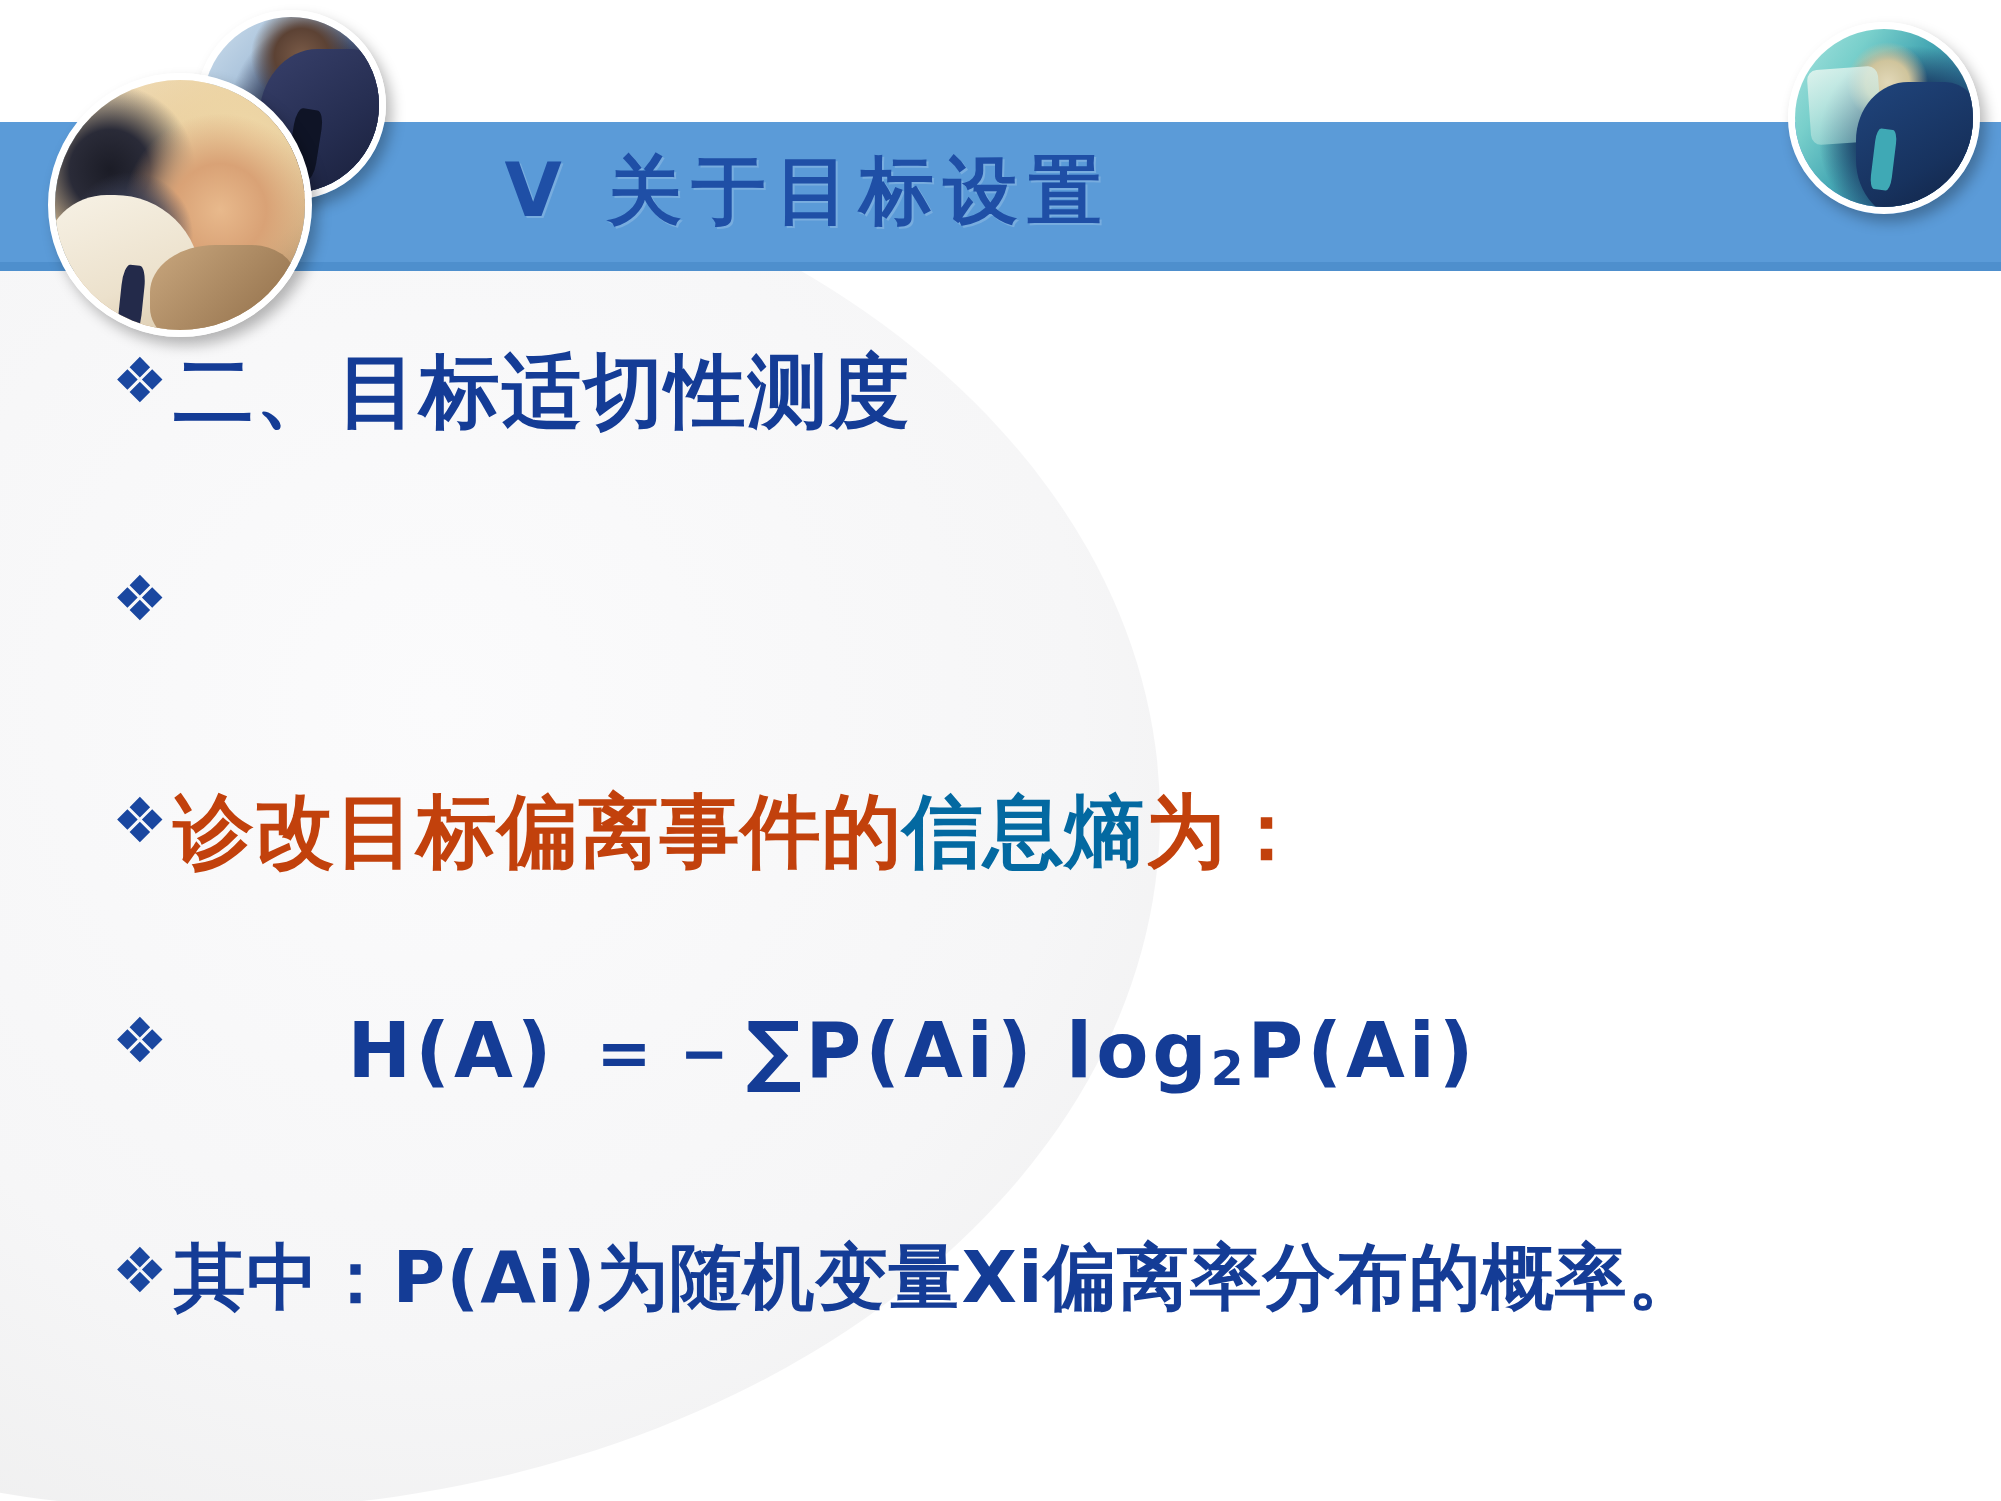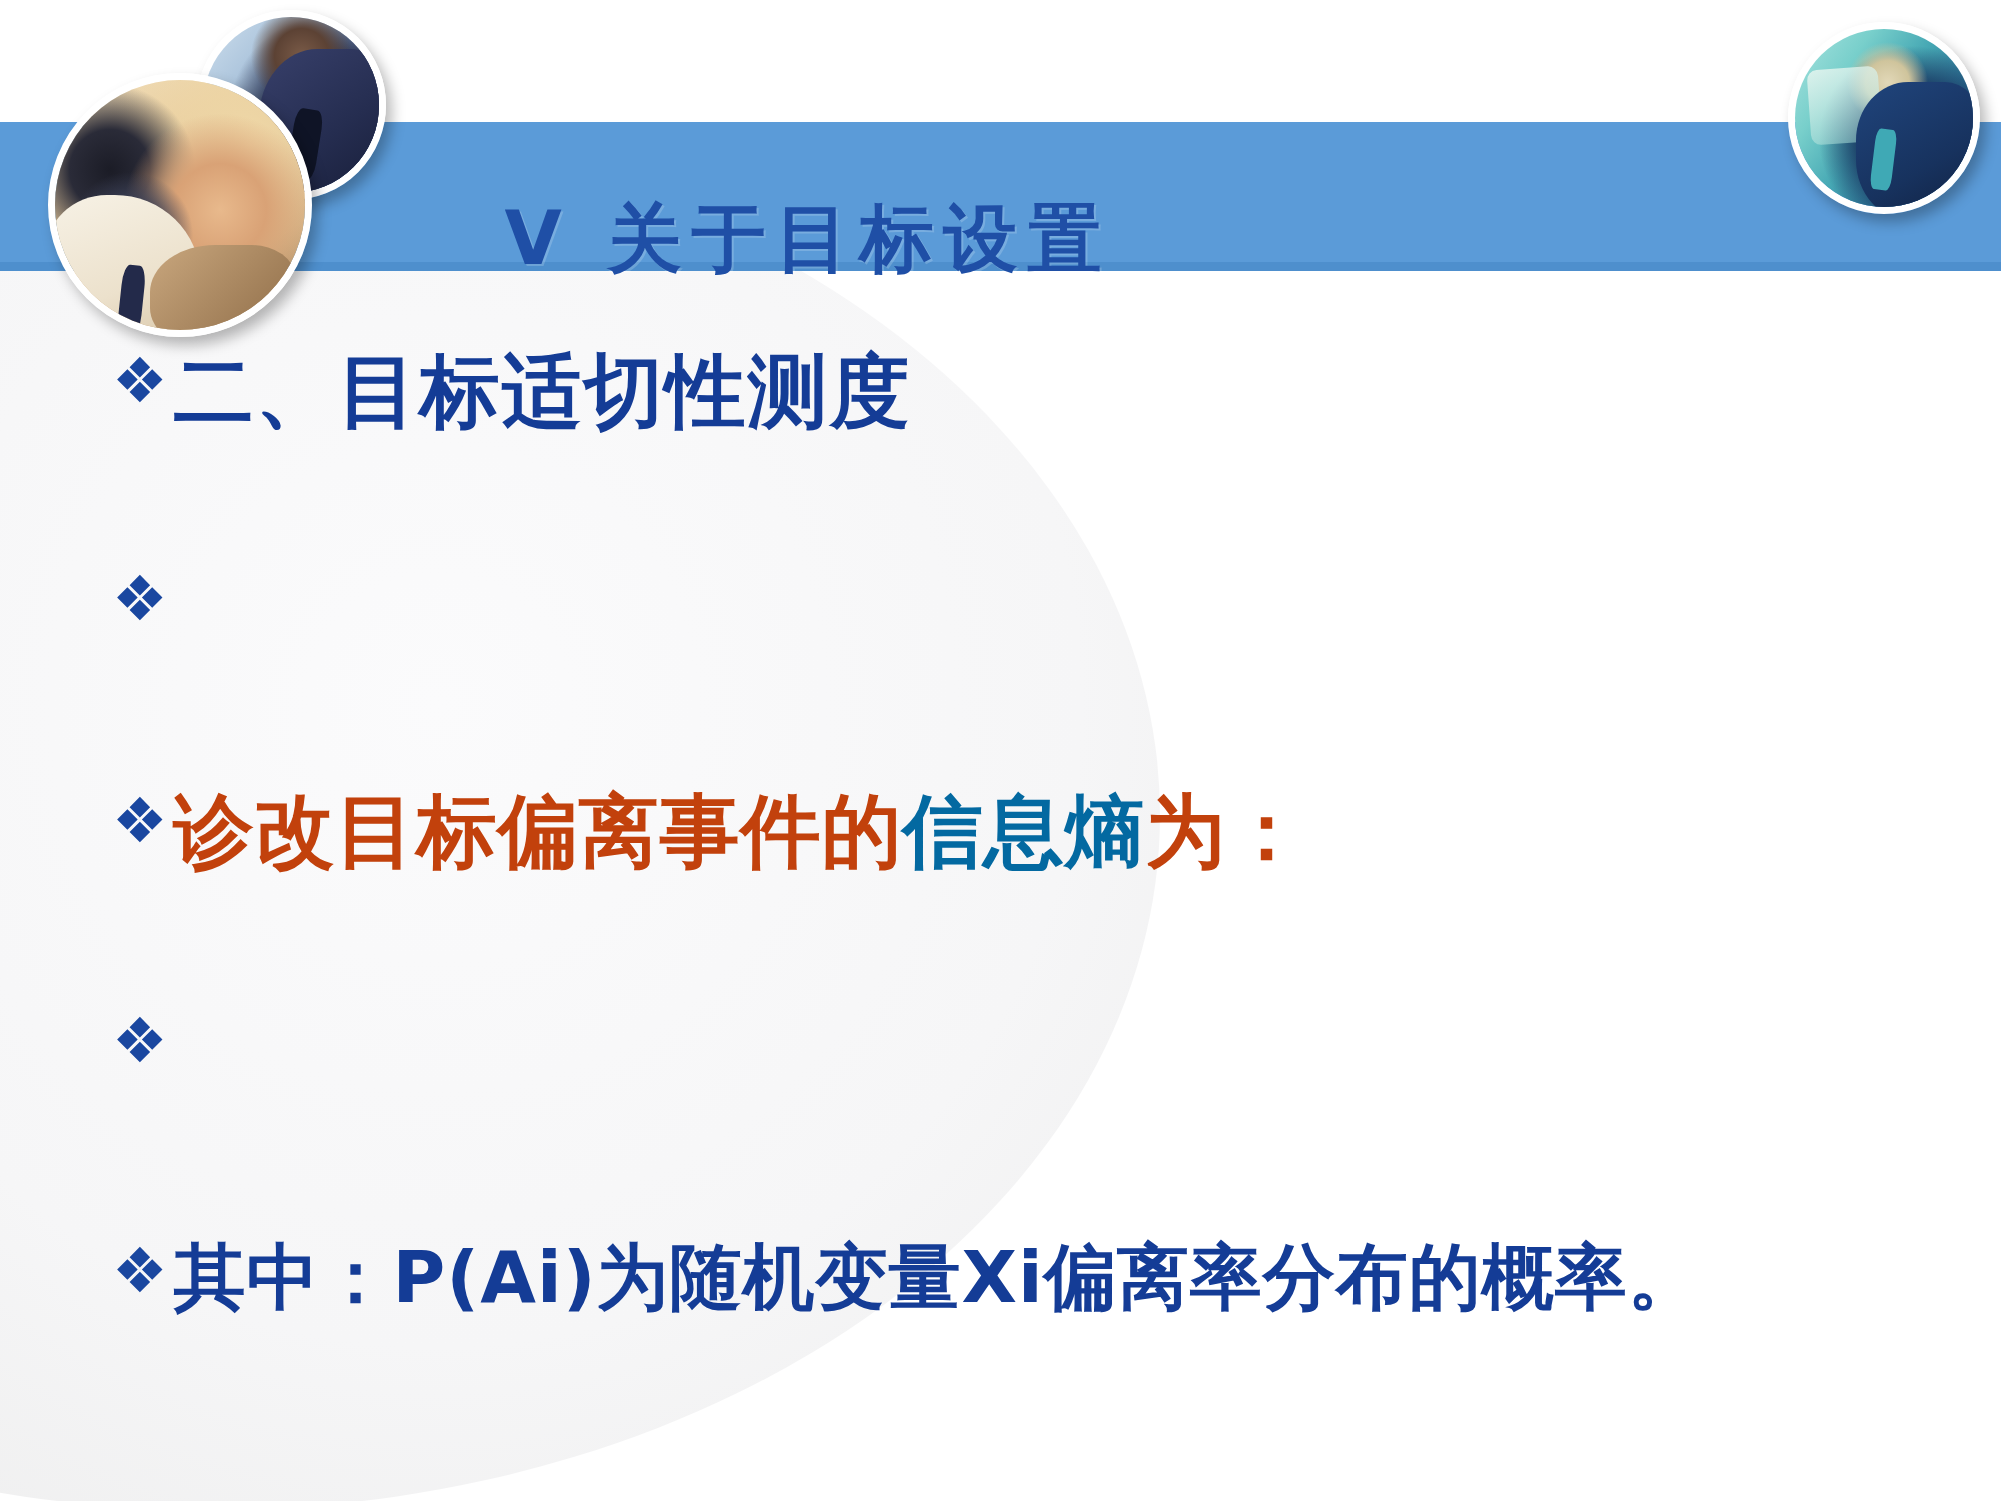--- a/index.html
+++ b/index.html
@@ -62,21 +62,20 @@
     display: flex;
     align-items: center;
     justify-content: center;
     color: #1f4fa6;
     font-size: 74px;
     font-weight: bold;
     letter-spacing: 10px;
     font-family: "DejaVu Sans", "Liberation Sans", sans-serif;
     text-shadow: 2px 2px 0 rgba(255,255,255,0.18);
     white-space: nowrap;
-    margin-top: 48px;
   }
 
   
   .photo {
     position: absolute;
     border-radius: 50%;
     border: 7px solid #ffffff;
     box-shadow: 6px 8px 14px rgba(0,0,0,0.28);
     overflow: hidden;
     z-index: 5;
@@ -317,20 +316,21 @@
       <span class="bullet">❖</span>
     </div>
 
     <div class="line l3">
       <span class="bullet">❖</span>
       <span class="line-text"><span class="blue">诊改目标偏离事件的</span><span class="red">信息熵</span><span class="blue">为：</span></span>
     </div>
 
     <div class="line l4">
       <span class="bullet">❖</span>
+      <span class="line-text"><span>H(A)  ＝－</span><span class="sum-sym">∑</span><span>P(Ai)  log</span><span class="sub">2</span><span>P(Ai)</span></span>
     </div>
 
     <div class="line l5">
       <span class="bullet">❖</span>
       <span class="line-text">其中：P(Ai)为随机变量Xi偏离率分布的概率。</span>
     </div>
 
   </div>
 </div>
 

